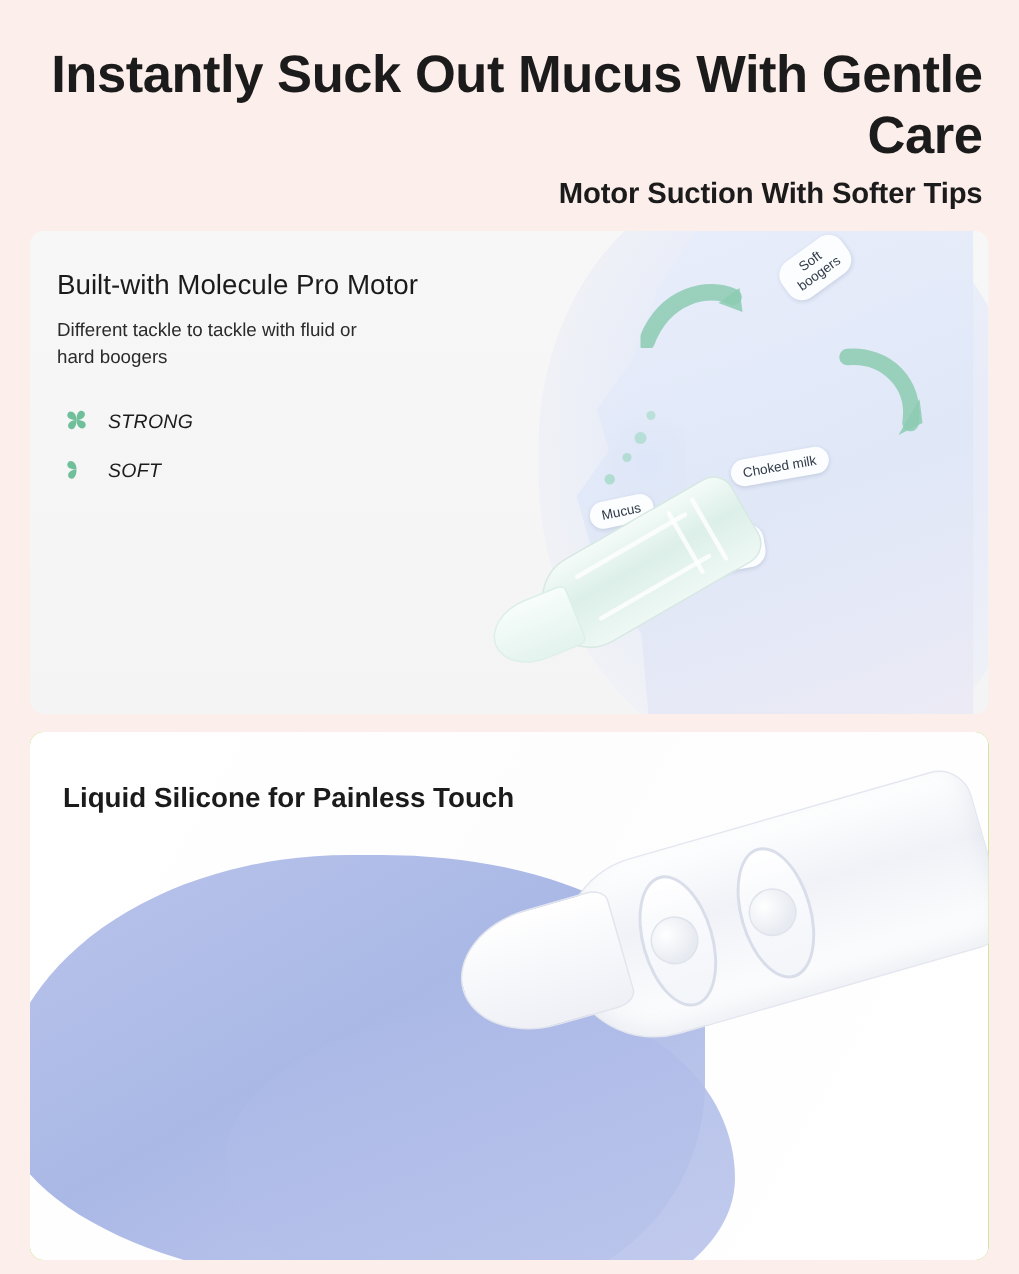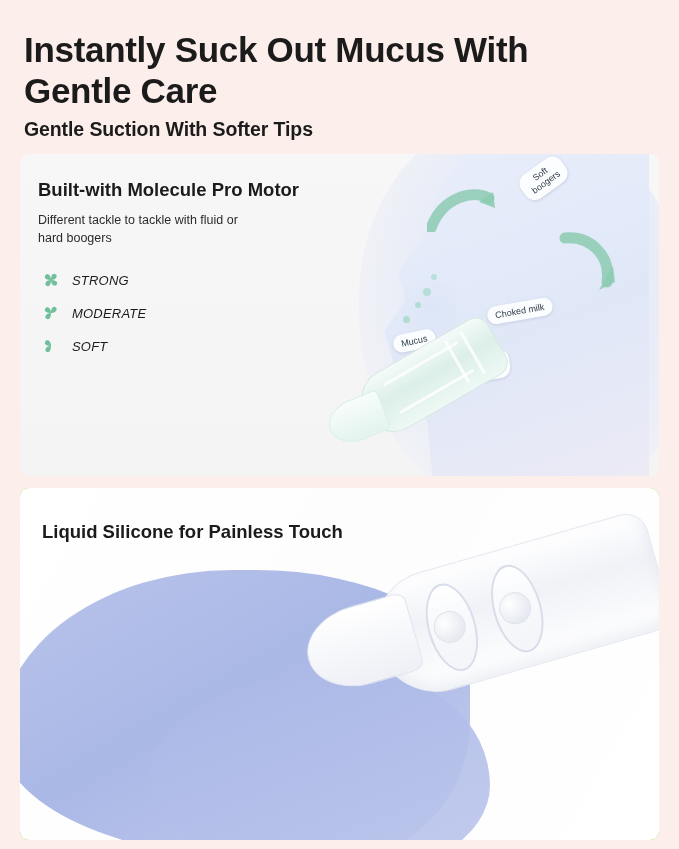--- a/index.html
+++ b/index.html
@@ -16,21 +16,22 @@
   }
   .page {
     width: 679px;
     height: 849px;
     position: relative;
     box-sizing: border-box;
   }
 
   
   .header {
-    padding: 30px 35px 0 24px;
+    padding: 30px 24px 0 24px;
+    text-align: right;
   }
   .headline {
     font-size: 35px;
     font-weight: bold;
     color: #1b1b1b;
     line-height: 1.17;
     letter-spacing: -0.3px;
     margin: 0;
   }
   .subheadline {
@@ -56,21 +57,21 @@
   .card1-inner {
     position: absolute;
     inset: 0;
   }
   
   .c1-title {
     position: absolute;
     left: 18px;
     top: 25px;
     font-size: 18.5px;
-    font-weight: bold;
+    font-weight: normal;
     color: #1b1b1b;
   }
   .c1-sub {
     position: absolute;
     left: 18px;
     top: 57px;
     font-size: 12.5px;
     color: #2b2b2b;
     line-height: 1.45;
     width: 210px;
@@ -302,21 +303,21 @@
     transform: rotate(90deg);
   }
 </style>
 </head>
 <body>
 
 <div class="page">
 
   <div class="header">
     <h1 class="headline">Instantly Suck Out Mucus With Gentle Care</h1>
-    <div class="subheadline">Gentle Suction With Softer Tips</div>
+    <div class="subheadline">Motor Suction With Softer Tips</div>
   </div>
 
   <div class="card card1">
     <div class="card1-inner">
 
       <div class="c1-art">
         <div class="face-blob"></div>
         <div class="face-silhouette"></div>
         <div class="nose-shade"></div>
 
@@ -373,32 +374,20 @@
               </g>
             </svg>
           </span>
           <span class="mode-label">STRONG</span>
         </div>
         <div class="mode-row">
           <span class="mode-icon">
             <svg width="22" height="22" viewBox="0 0 22 22">
               <g fill="#6fbf9b">
                 <path d="M11 11 C 11 5, 6 4, 5 7 C 4 10, 8 11, 11 11 Z"></path>
-                <path d="M11 11 C 17 11, 18 6, 15 5 C 12 4, 11 8, 11 11 Z"></path>
-                <path d="M11 11 C 5 11, 4 16, 7 17 C 10 18, 11 14, 11 11 Z"></path>
-              </g>
-            </svg>
-          </span>
-          <span class="mode-label">MODERATE</span>
-        </div>
-        <div class="mode-row">
-          <span class="mode-icon">
-            <svg width="22" height="22" viewBox="0 0 22 22">
-              <g fill="#6fbf9b">
-                <path d="M11 11 C 11 5, 6 4, 5 7 C 4 10, 8 11, 11 11 Z"></path>
                 <path d="M11 11 C 5 11, 4 16, 7 17 C 10 18, 11 14, 11 11 Z"></path>
               </g>
             </svg>
           </span>
           <span class="mode-label">SOFT</span>
         </div>
       </div>
 
     </div>
   </div>

